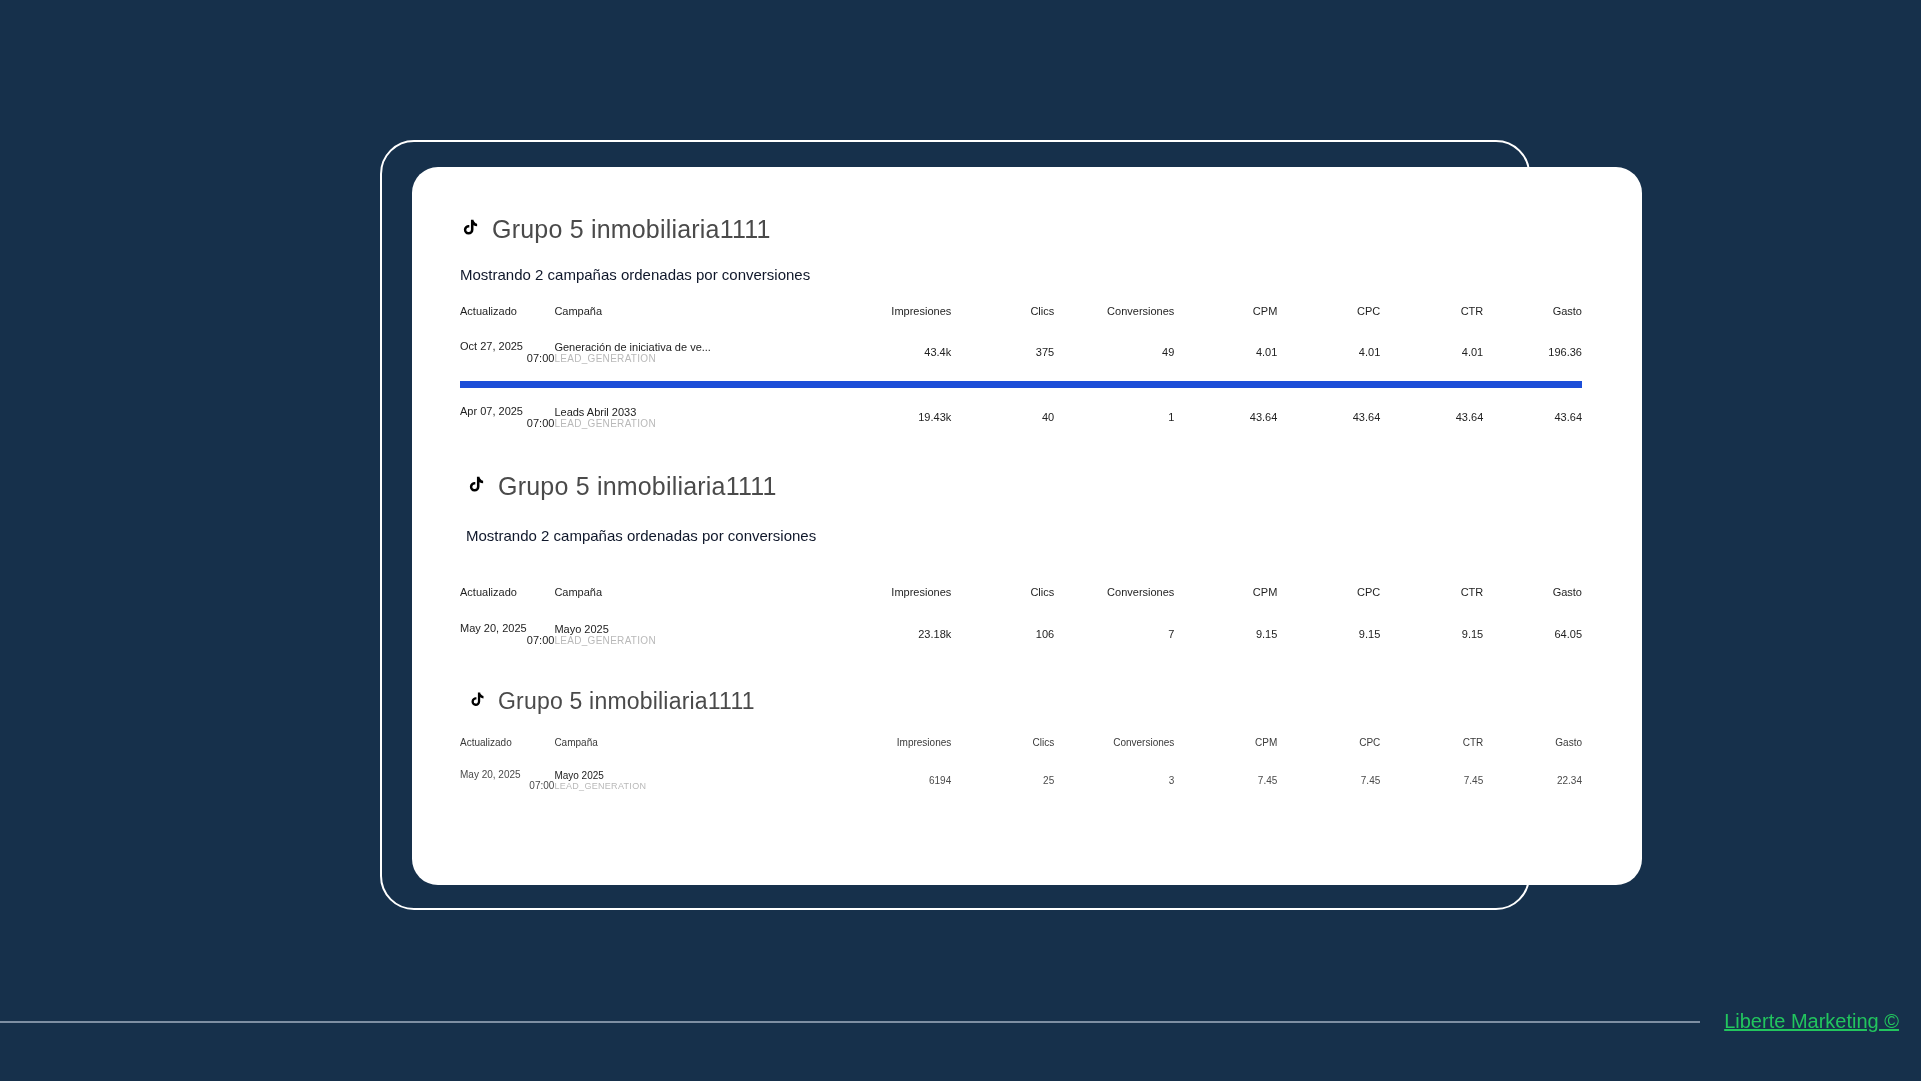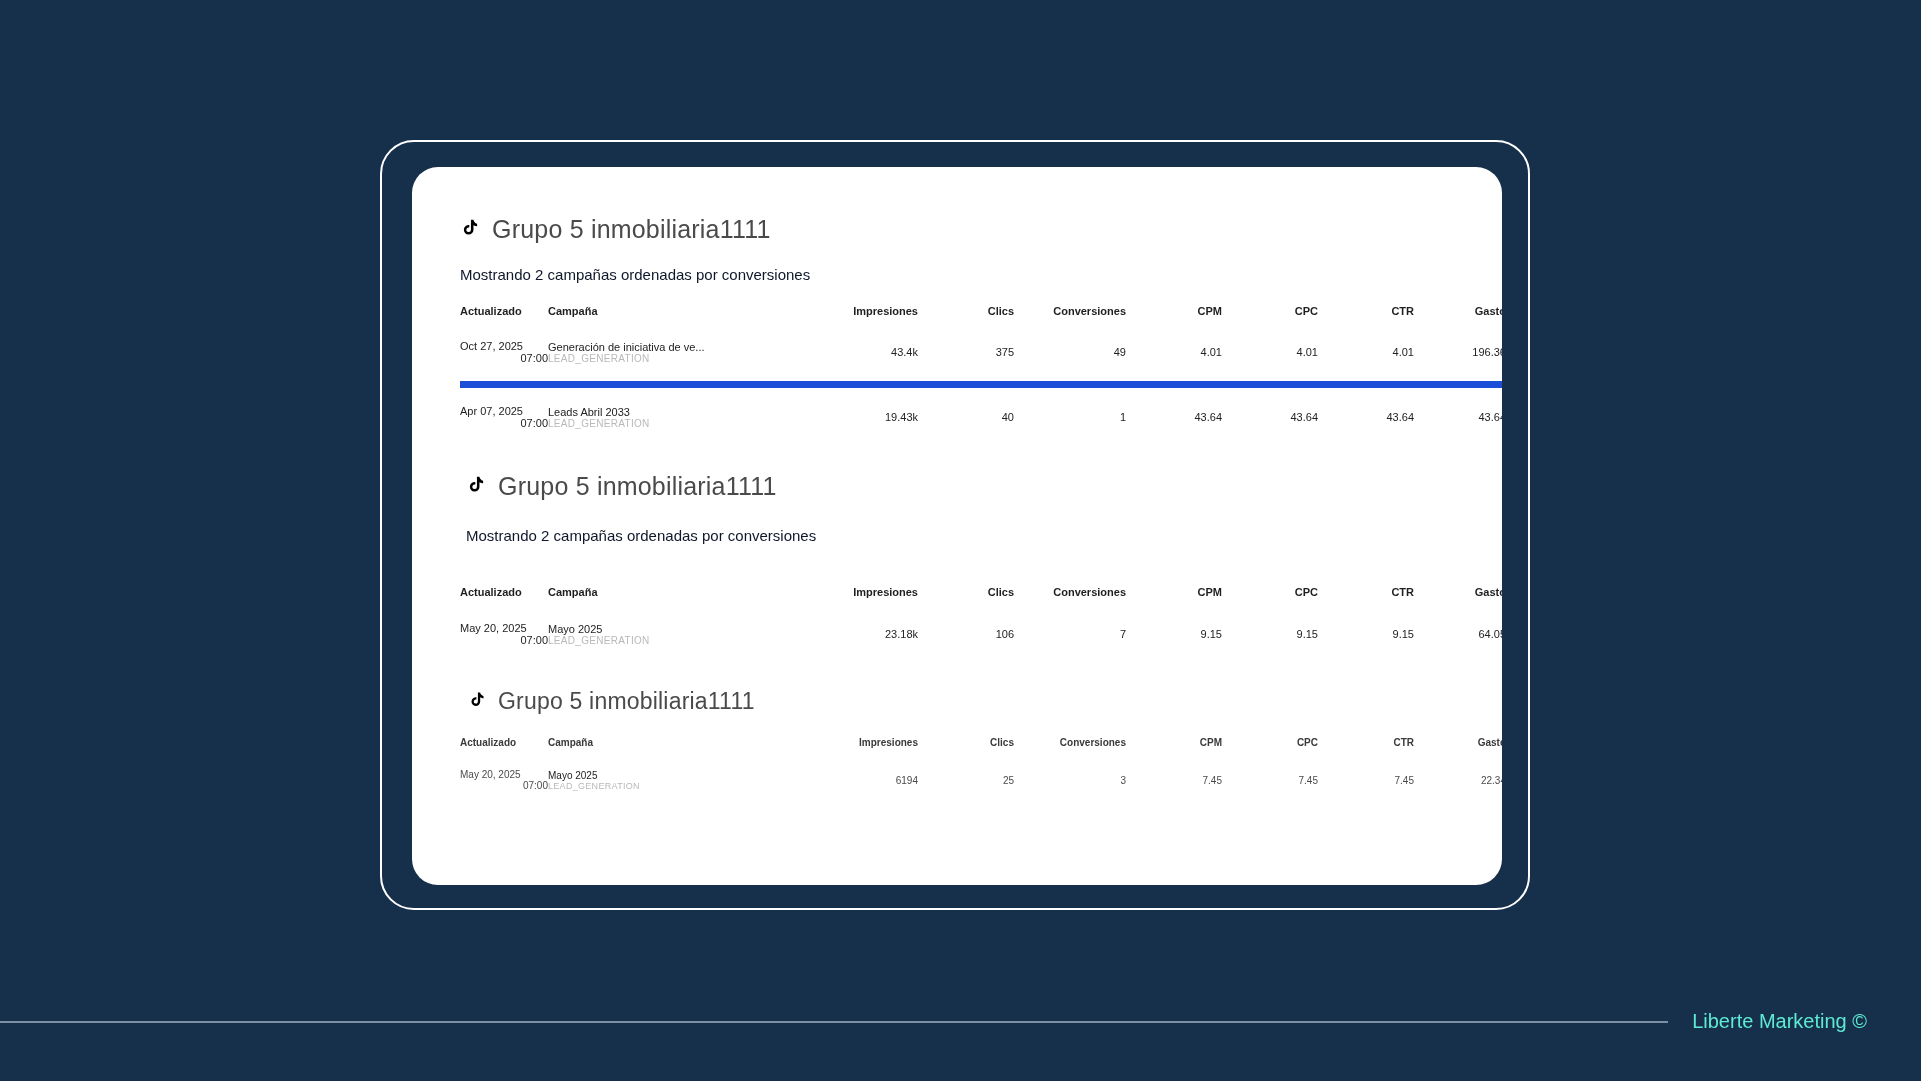--- a/index.html
+++ b/index.html
@@ -17,21 +17,21 @@
     left:380px; top:140px;
     width:1150px; height:770px;
     border:2px solid #ffffff;
     border-radius:34px;
   }
 
   
   .card {
     position:absolute;
     left:412px; top:167px;
-    width:1090px; height:718px;
+    width:1230px; height:718px;
     background:#ffffff;
     border-radius:26px;
     overflow:hidden;
   }
 
   .card-inner { padding:48px 60px 0 48px; }
 
   
   .section { margin-bottom:4px; }
 
@@ -49,21 +49,21 @@
   .sec-sub {
     color:#0f172a;
     font-weight:400;
     white-space:nowrap;
   }
 
   
   table { width:100%; border-collapse:collapse; table-layout:fixed; }
 
   th {
-    font-weight:700;
+    font-weight:400;
     color:#1f1f1f;
     text-align:right;
     padding-bottom:6px;
     white-space:nowrap;
   }
   th.c-date, th.c-name { text-align:left; }
 
   td {
     color:#222;
     text-align:right;
@@ -125,24 +125,25 @@
     left:0; right:0; bottom:48px;
     display:flex;
     align-items:center;
   }
   .footer-rule {
     flex:1;
     height:2px;
     background:#7e8fa3;
   }
   .footer-text {
-    color:#5eead4;
+    color:#22c55e;
     font-size:20px;
-    padding:0 54px 0 24px;
-    white-space:nowrap;
+    padding:0 22px 0 24px;
+    white-space:nowrap;
+    text-decoration:underline;
   }
 </style>
 </head>
 <body>
 
 <div class="frame"></div>
 
 <div class="card">
   <div class="card-inner" id="sections-root">
       <div class="section" id="sec-0">

